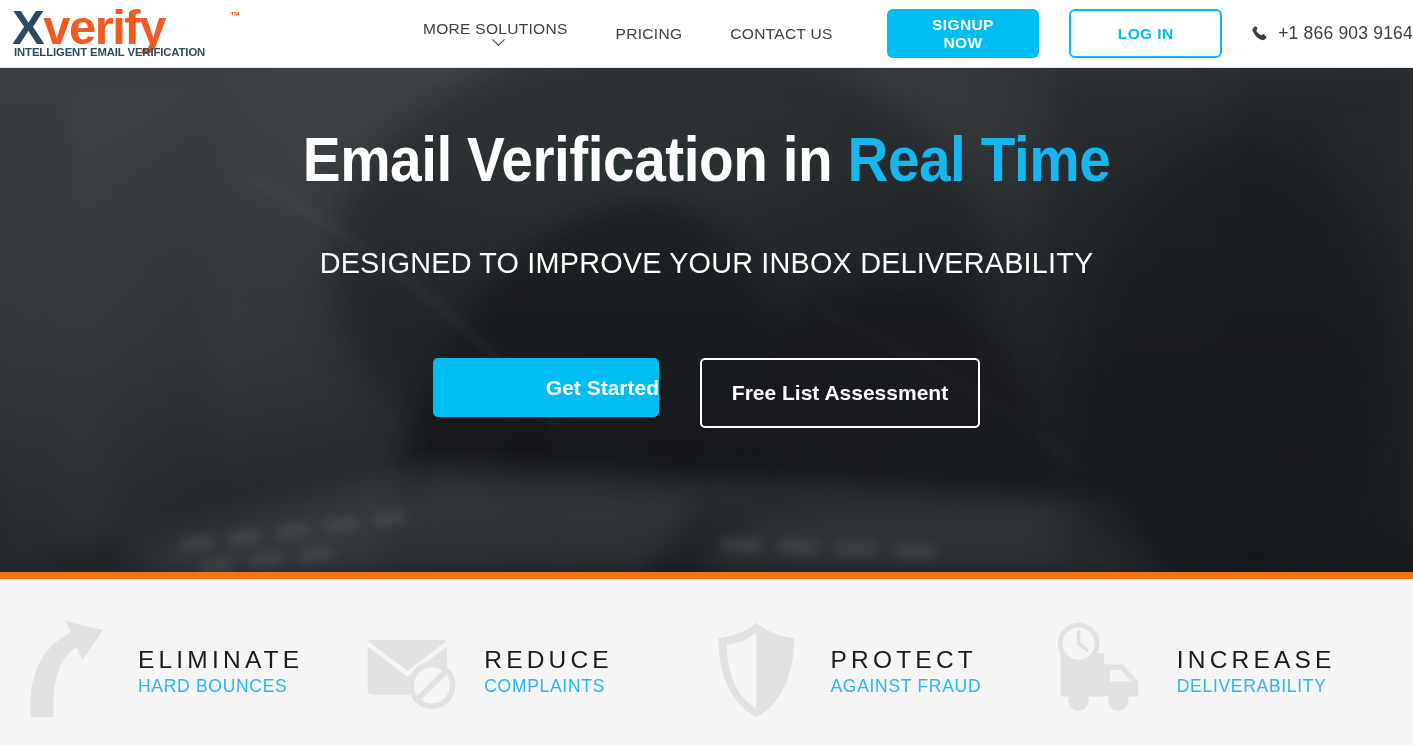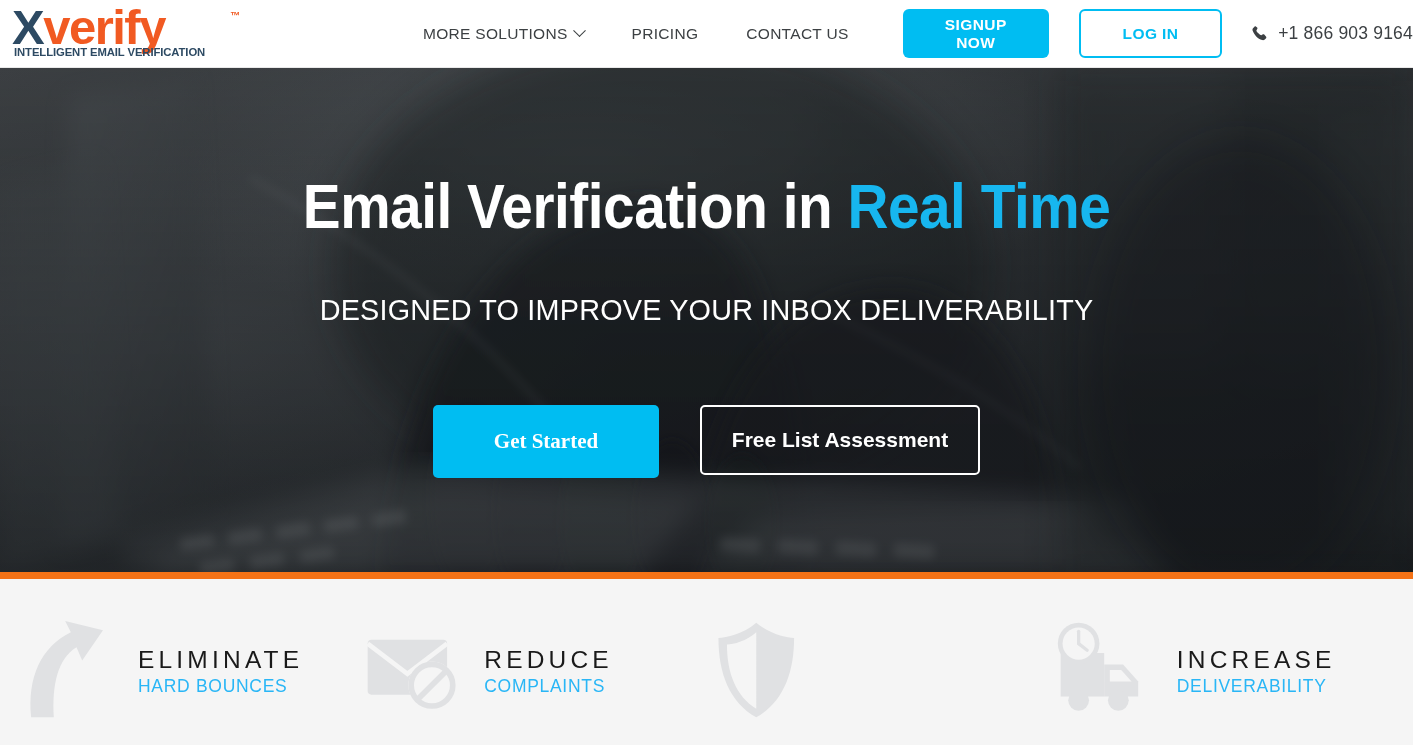--- a/index.html
+++ b/index.html
@@ -81,20 +81,21 @@
   .nav-item {
     font-size: 15.5px;
     color: #3c4043;
     letter-spacing: 0.3px;
     text-decoration: none;
     padding: 0 24px;
     white-space: nowrap;
     display: inline-flex;
     align-items: center;
     cursor: pointer;
+    flex-direction: column;
   }
 
   .caret {
     display: inline-block;
     margin-left: 7px;
     width: 9px;
     height: 9px;
     border-right: 1.6px solid #3c4043;
     border-bottom: 1.6px solid #3c4043;
     transform: rotate(45deg) translate(-2px, -2px);
@@ -175,21 +176,21 @@
   .hero-overlay {
     position: absolute;
     inset: 0;
     background: linear-gradient(180deg, rgba(25,28,31,0.42) 0%, rgba(20,23,26,0.55) 55%, rgba(18,21,24,0.60) 100%);
   }
 
   .hero-content {
     position: relative;
     z-index: 2;
     text-align: center;
-    padding-top: 103px;
+    padding-top: 56px;
   }
 
   .hero-title {
     font-size: 63px;
     font-weight: bold;
     line-height: 70px;
     color: #ffffff;
     letter-spacing: -0.5px;
     font-family: "Liberation Sans", sans-serif;
     transform: scaleX(0.90);
@@ -213,23 +214,24 @@
   }
 
   .cta-primary {
     background: #00bdf2;
     color: #ffffff;
     font-size: 21px;
     font-weight: bold;
     border: none;
     border-radius: 5px;
     width: 226px;
-    height: 73px;
-    cursor: pointer;
-    font-family: Liberation Serif, serif;
+    height: 59px;
+    cursor: pointer;
+    font-family: Liberation Sans, sans-serif;
+    text-align: right;
   }
 
   .cta-secondary {
     background: transparent;
     color: #ffffff;
     font-size: 21px;
     font-weight: bold;
     border: 2px solid #ffffff;
     border-radius: 5px;
     width: 280px;
@@ -459,20 +461,24 @@
         <div class="feature-title">REDUCE</div>
         <div class="feature-sub">COMPLAINTS</div>
       </div>
     </div>
 
     <div class="feature">
       <svg class="feature-icon" viewBox="0 0 110 110">
         <path fill="#e0e1e3" d="M50 4 C 36 16, 18 20, 10 20 C 10 58, 22 88, 50 104 C 78 88, 90 58, 90 20 C 82 20, 64 16, 50 4 Z"></path>
         <path fill="#f5f5f5" d="M50 14 C 40 23, 26 27, 19 27 C 19 58, 29 82, 50 95 Z"></path>
       </svg>
+      <div class="feature-text">
+        <div class="feature-title">PROTECT</div>
+        <div class="feature-sub">AGAINST FRAUD</div>
+      </div>
     </div>
 
     <div class="feature">
       <svg class="feature-icon" viewBox="0 0 110 110">
         <rect x="6" y="36" width="46" height="46" fill="#e0e1e3"></rect>
         <path fill="#e0e1e3" d="M52 48 h20 l16 18 v16 H52 Z"></path>
         <path fill="#f5f5f5" d="M58 54 h12 l11 12 H58 Z"></path>
         <circle cx="25" cy="86" r="11" fill="#e0e1e3"></circle>
         <circle cx="67" cy="86" r="11" fill="#e0e1e3"></circle>
         <circle cx="25" cy="26" r="22" fill="#e0e1e3"></circle>

